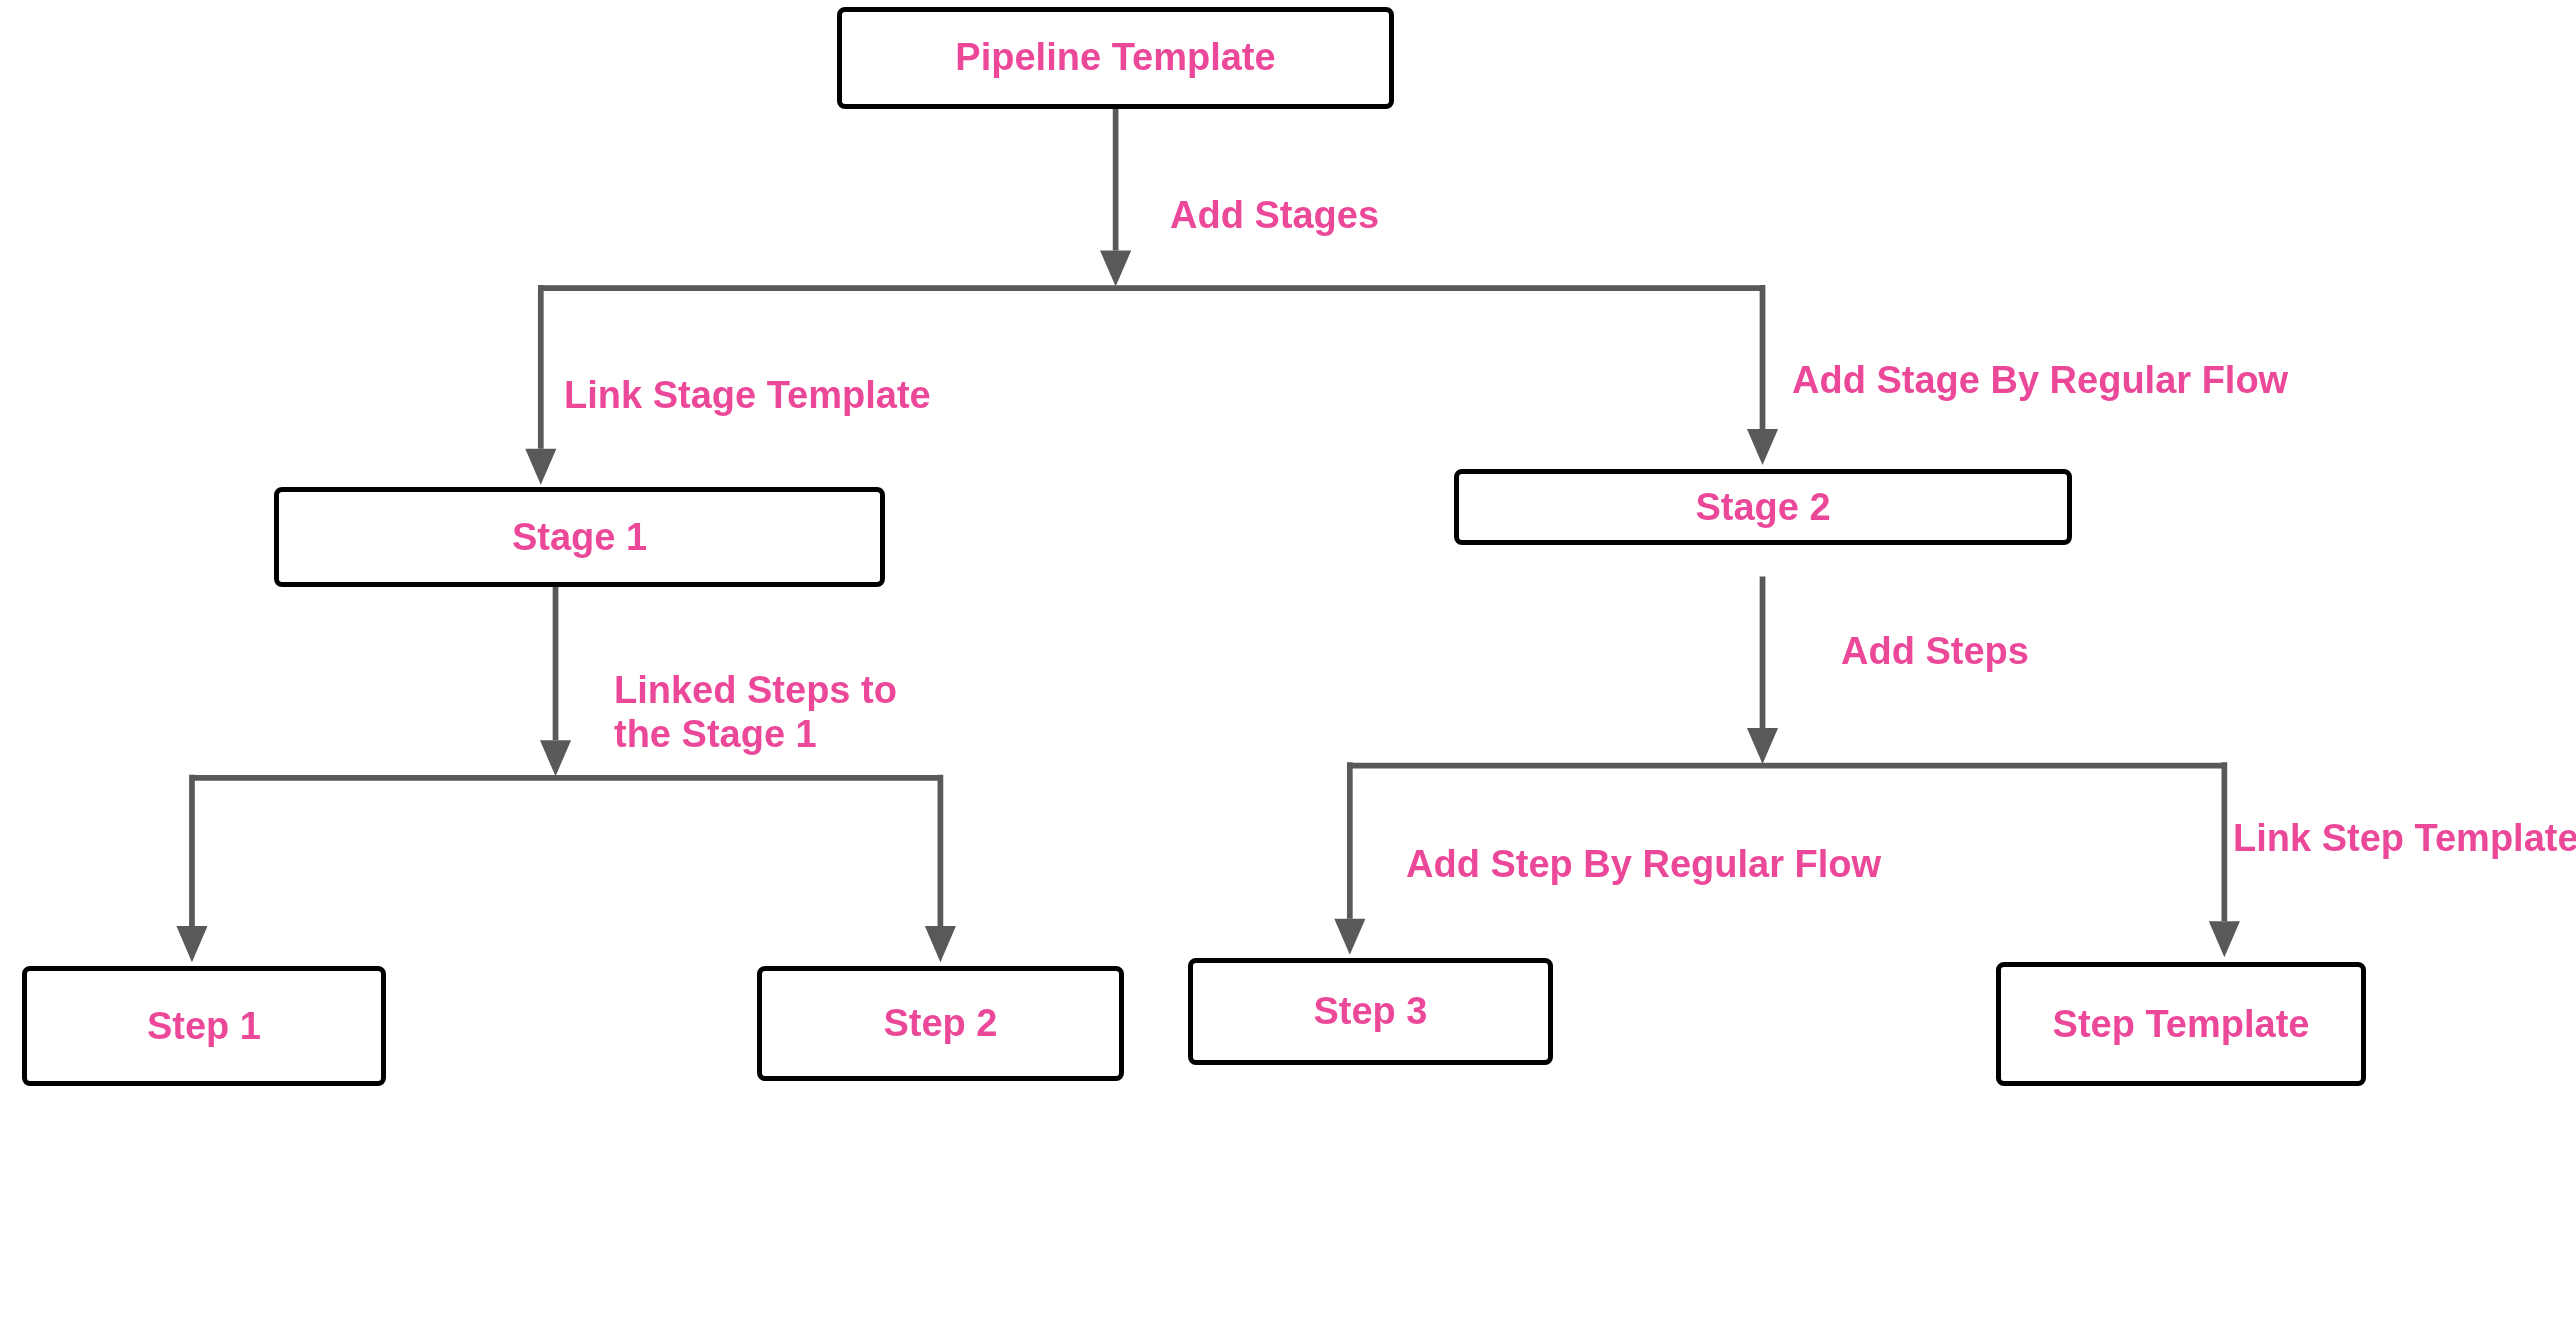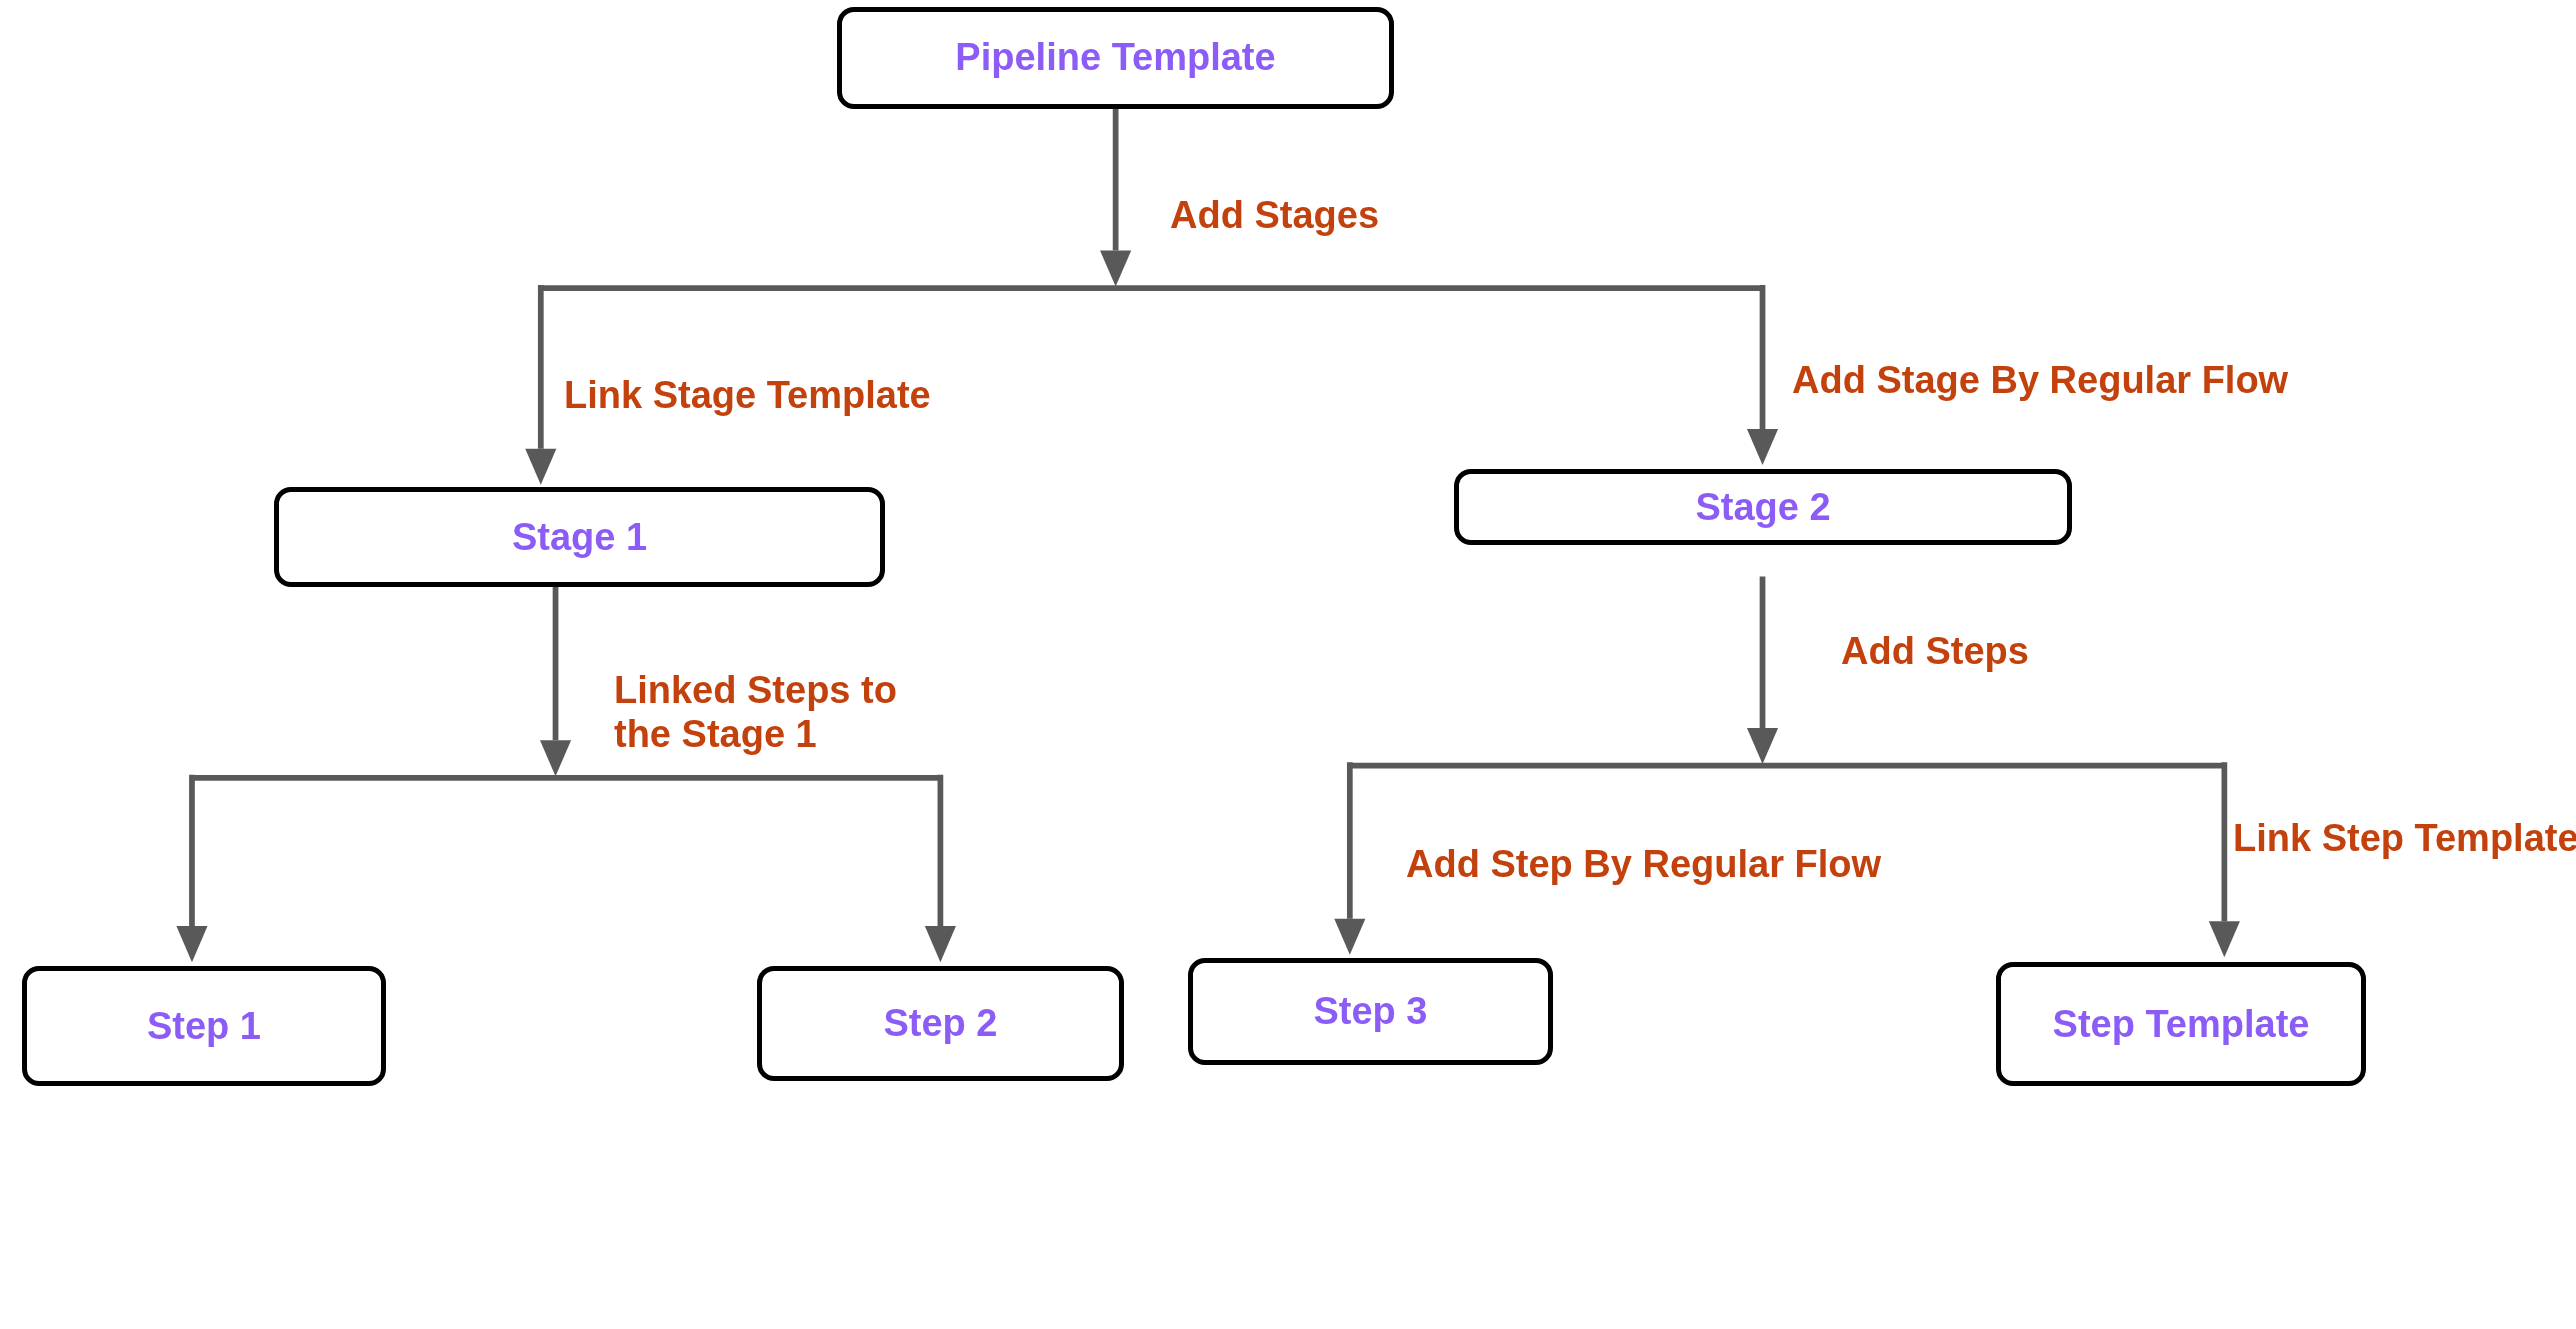--- a/index.html
+++ b/index.html
@@ -22,32 +22,32 @@
     width: 2576px;
     height: 1329px;
   }
   .node {
     position: absolute;
     display: flex;
     align-items: center;
     justify-content: center;
     background: #ffffff;
     border: 5.7px solid #000000;
-    border-radius: 17px;
+    border-radius: 8px;
     box-sizing: border-box;
     font-size: 38px;
     font-weight: bold;
-    color: #8b5cf6;
+    color: #ec4899;
     text-align: center;
   }
   .edge-label {
     position: absolute;
     font-size: 38px;
     font-weight: bold;
-    color: #c2410c;
+    color: #ec4899;
     line-height: 44px;
     white-space: nowrap;
   }
   .edge-label.wrap {
     white-space: normal;
     max-width: 328px;
   }
 </style>
 </head>
 <body>

